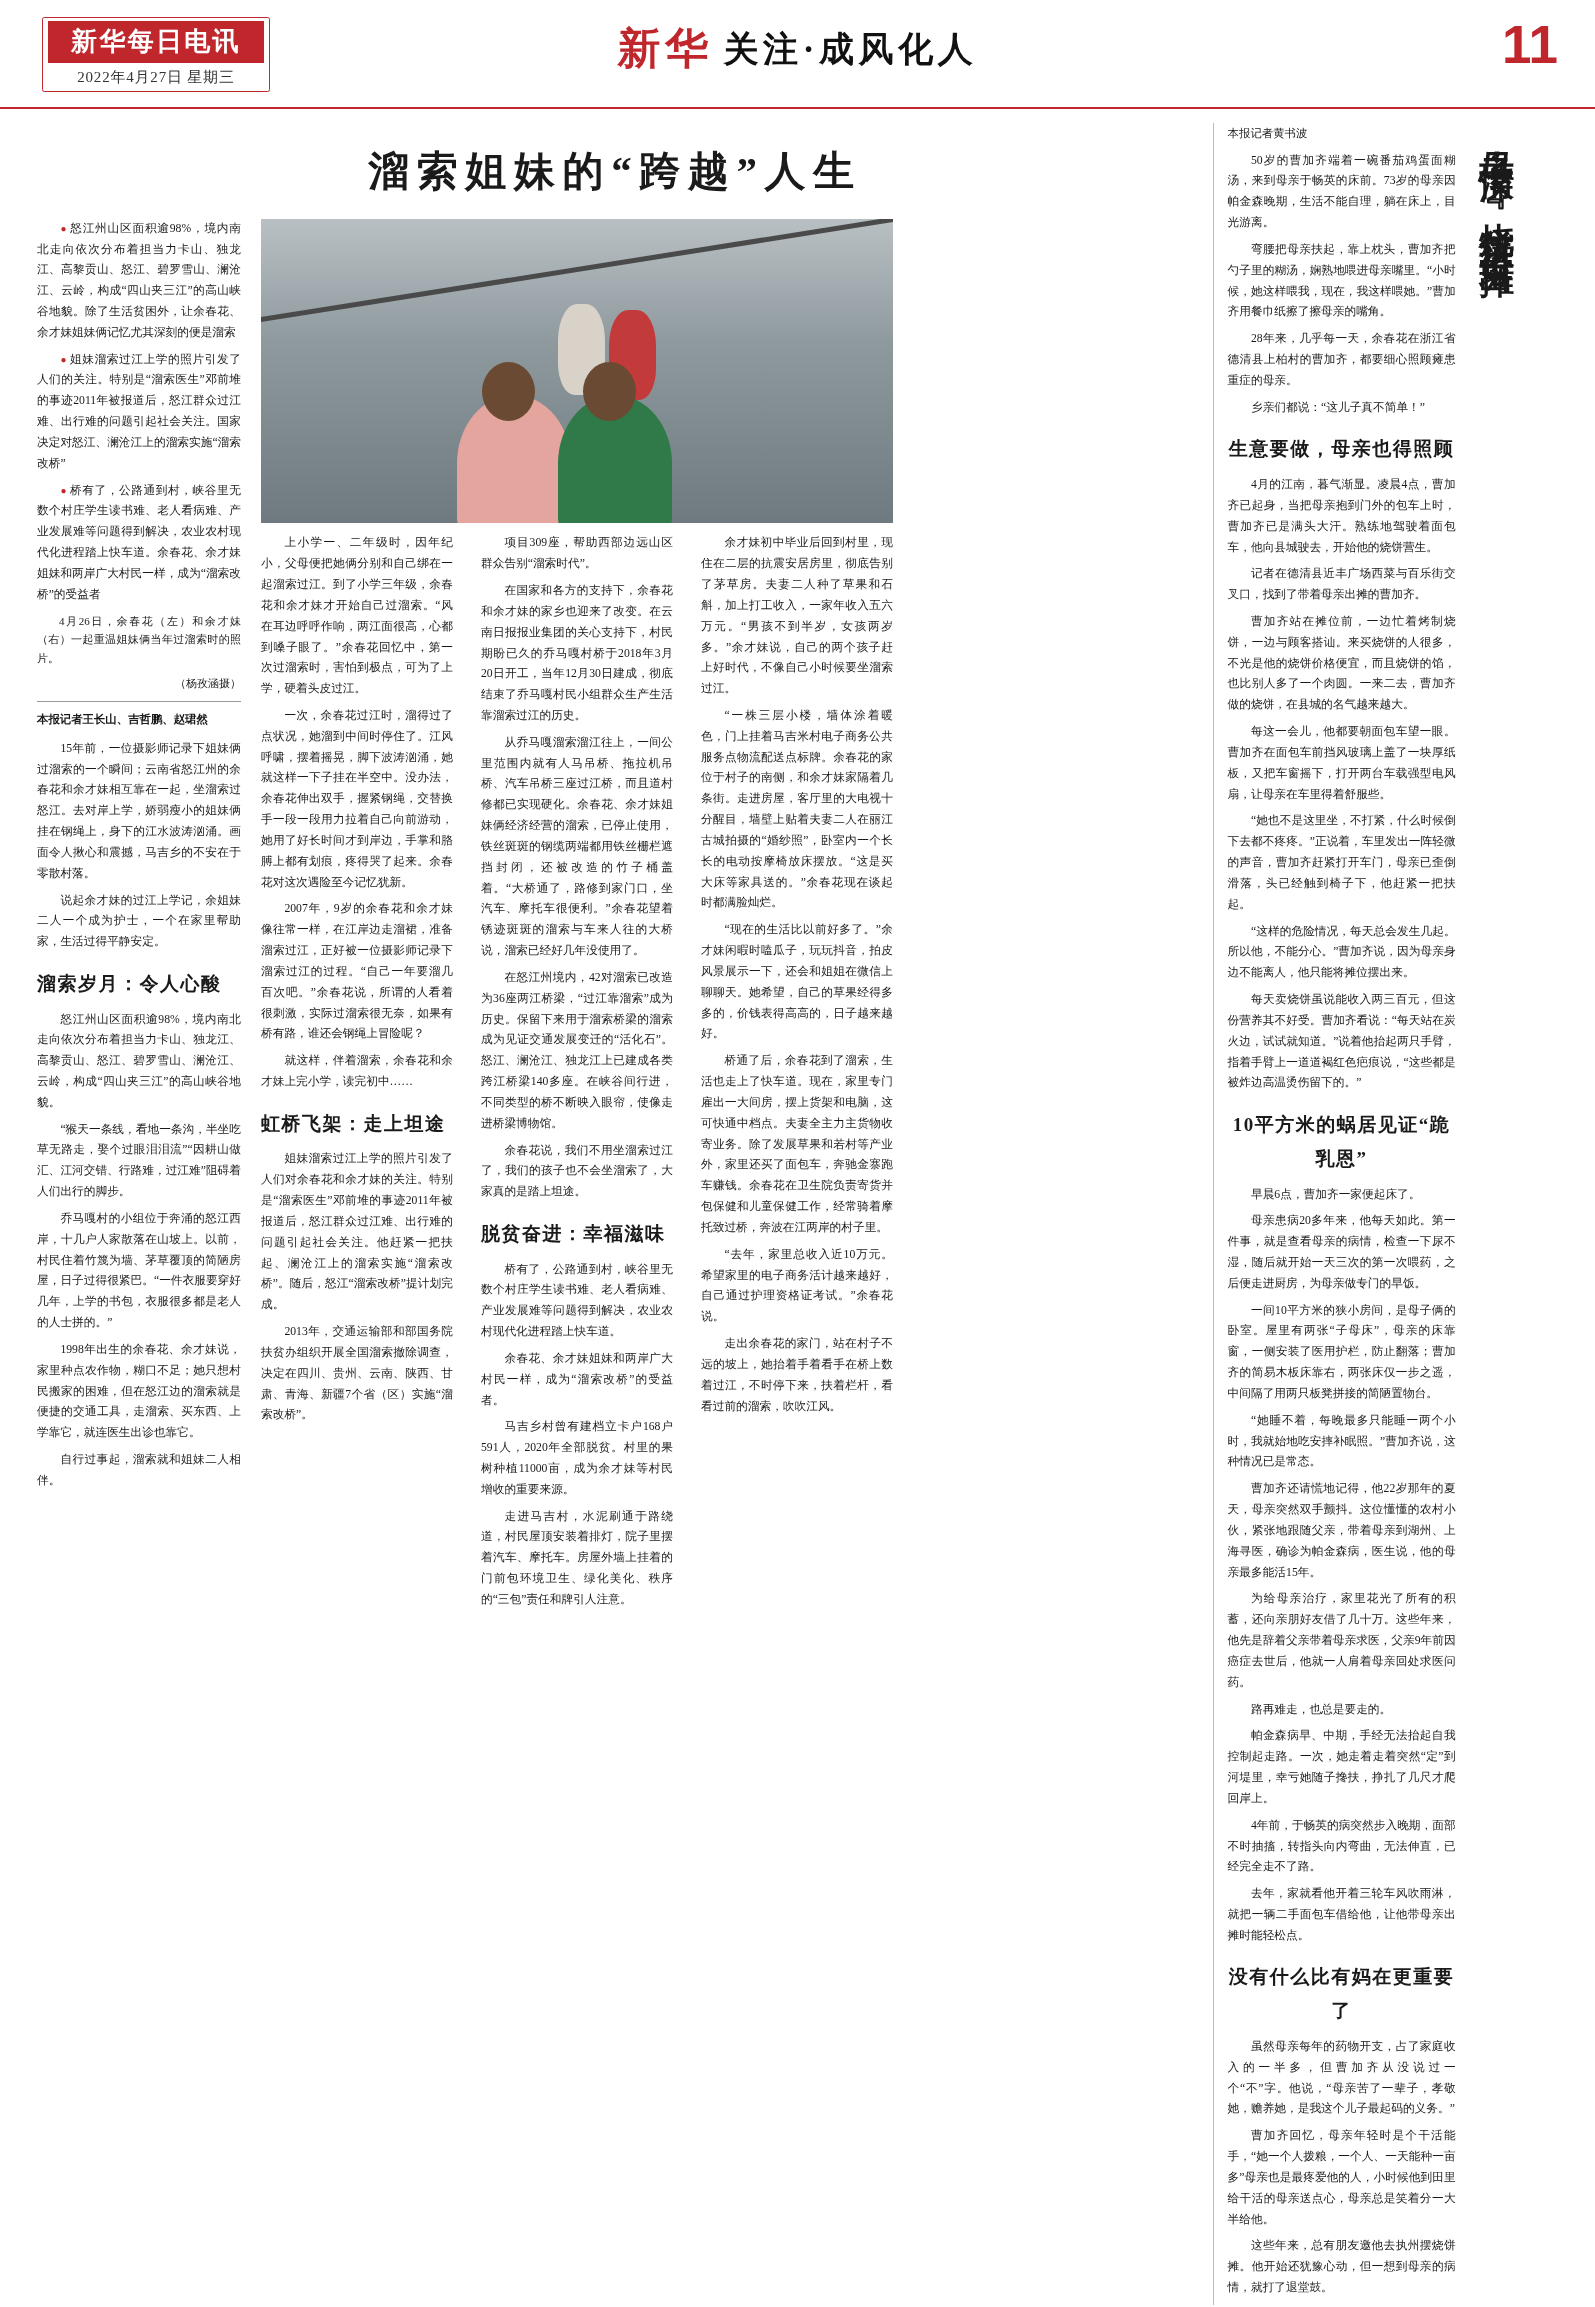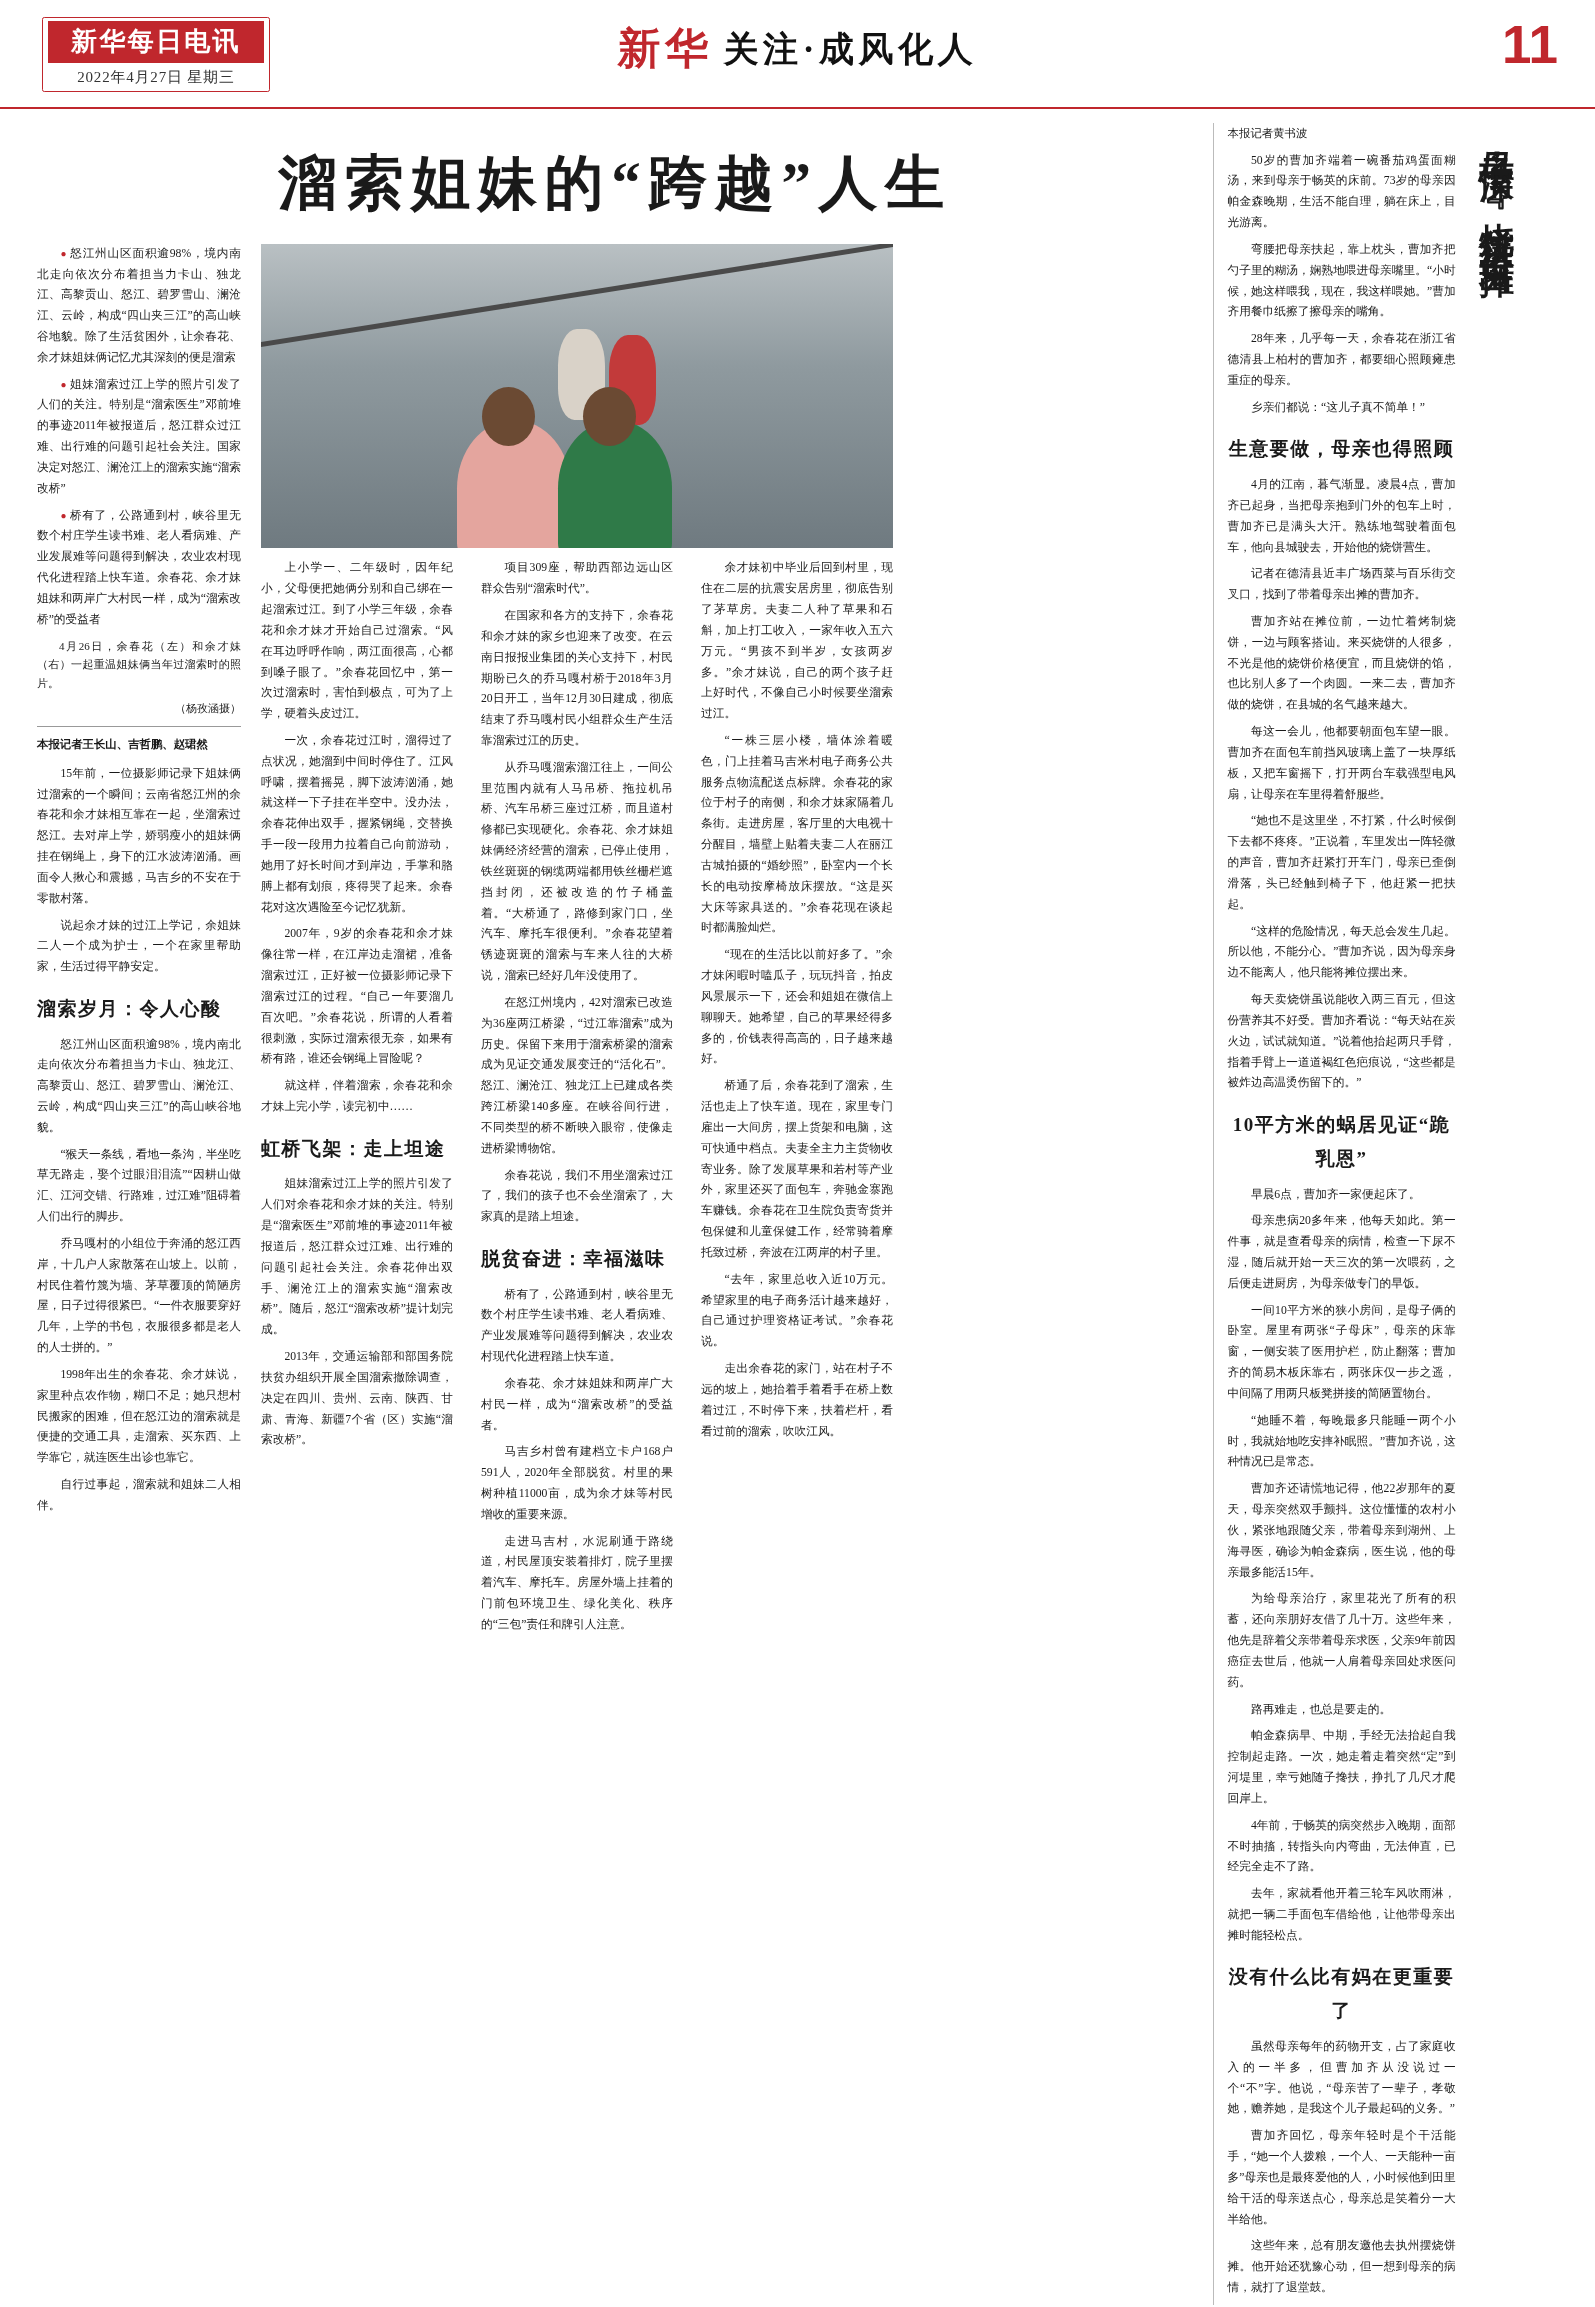--- a/index.html
+++ b/index.html
@@ -13,21 +13,21 @@
   .mh-logo-title{background:#c0272d;color:#fff;font-family:"Liberation Serif",serif;font-weight:bold;font-size:26px;letter-spacing:2.3px;text-align:center;padding:3px 0 4.6px 0;}
   .mh-date{text-align:center;font-size:15px;color:#333;margin-top:4.6px;letter-spacing:0.8px;}
   .mh-center{position:absolute;left:50%;top:20px;transform:translateX(-50%);display:flex;align-items:center;gap:10.7px;}
   .mh-xinhua{color:#c0272d;font-size:43px;font-weight:bold;font-family:"Liberation Serif",serif;letter-spacing:4.6px;}
   .mh-focus{font-size:35px;font-weight:bold;letter-spacing:4.6px;color:#111;}
   .mh-pageno{position:absolute;right:37px;top:13.7px;color:#c0272d;font-size:53px;font-weight:bold;font-family:"Liberation Sans",sans-serif;}
 
   
   .content{position:relative;padding:13.7px 37px 0 37px;}
 
-  .headline-main{font-size:59px;font-weight:bold;letter-spacing:7.6px;text-align:center;margin:21px 0 20px 0;font-family:"Liberation Serif",serif;}
+  .headline-main{font-size:41px;font-weight:bold;letter-spacing:7.6px;text-align:center;margin:21px 0 20px 0;font-family:"Liberation Serif",serif;}
 
   .cols{display:flex;gap:20px;}
   .col{width:204px;font-size:11.7px;line-height:1.78;text-align:justify;}
   .col p{margin:0 0 6px 0;text-indent:2em;}
   .col p.nob{text-indent:0;}
   .byline{font-size:11.4px;font-weight:bold;margin:7.6px 0 9px 0;}
   .sub-h{font-size:19px;font-weight:bold;letter-spacing:1.5px;margin:13.7px 0 9px 0;text-align:center;}
   .sub-h.l{text-align:left;}
   .bullet{text-indent:0;}
   .bullet:before{content:"●";color:#c0272d;margin-right:3px;font-size:10px;}
@@ -105,21 +105,21 @@
               <div class="ph-fig" style="left:51%;top:47%;width:53px;height:59px;background:#6b4a33;border-radius:50%;"></div>
             </div>
 
             <div style="display:flex;gap:28px;margin-top:10.7px;">
               <div class="col" style="width:204px;">
                 <p>上小学一、二年级时，因年纪小，父母便把她俩分别和自己绑在一起溜索过江。到了小学三年级，余春花和余才妹才开始自己过溜索。“风在耳边呼呼作响，两江面很高，心都到嗓子眼了。”余春花回忆中，第一次过溜索时，害怕到极点，可为了上学，硬着头皮过江。</p>
                 <p>一次，余春花过江时，溜得过了点状况，她溜到中间时停住了。江风呼啸，摆着摇晃，脚下波涛汹涌，她就这样一下子挂在半空中。没办法，余春花伸出双手，握紧钢绳，交替换手一段一段用力拉着自己向前游动，她用了好长时间才到岸边，手掌和胳膊上都有划痕，疼得哭了起来。余春花对这次遇险至今记忆犹新。</p>
                 <p>2007年，9岁的余春花和余才妹像往常一样，在江岸边走溜裙，准备溜索过江，正好被一位摄影师记录下溜索过江的过程。“自己一年要溜几百次吧。”余春花说，所谓的人看着很刺激，实际过溜索很无奈，如果有桥有路，谁还会钢绳上冒险呢？</p>
                 <p>就这样，伴着溜索，余春花和余才妹上完小学，读完初中……</p>
                 <div class="sub-h l">虹桥飞架：走上坦途</div>
-                <p>姐妹溜索过江上学的照片引发了人们对余春花和余才妹的关注。特别是“溜索医生”邓前堆的事迹2011年被报道后，怒江群众过江难、出行难的问题引起社会关注。余春花伸出双手、澜沧江上的溜索实施“溜索改桥”。随后，怒江“溜索改桥”提计划完成。</p>
+                <p>姐妹溜索过江上学的照片引发了人们对余春花和余才妹的关注。特别是“溜索医生”邓前堆的事迹2011年被报道后，怒江群众过江难、出行难的问题引起社会关注。他赶紧一把扶起、澜沧江上的溜索实施“溜索改桥”。随后，怒江“溜索改桥”提计划完成。</p>
                 <p>2013年，交通运输部和部国务院扶贫办组织开展全国溜索撤除调查，决定在四川、贵州、云南、陕西、甘肃、青海、新疆7个省（区）实施“溜索改桥”。</p>
               </div>
 
               <div class="col" style="width:204px;">
                 <p>项目309座，帮助西部边远山区群众告别“溜索时代”。</p>
                 <p>在国家和各方的支持下，余春花和余才妹的家乡也迎来了改变。在云南日报报业集团的关心支持下，村民期盼已久的乔马嘎村桥于2018年3月20日开工，当年12月30日建成，彻底结束了乔马嘎村民小组群众生产生活靠溜索过江的历史。</p>
                 <p>从乔马嘎溜索溜江往上，一间公里范围内就有人马吊桥、拖拉机吊桥、汽车吊桥三座过江桥，而且道村修都已实现硬化。余春花、余才妹姐妹俩经济经营的溜索，已停止使用，铁丝斑斑的钢缆两端都用铁丝栅栏遮挡封闭，还被改造的竹子桶盖着。“大桥通了，路修到家门口，坐汽车、摩托车很便利。”余春花望着锈迹斑斑的溜索与车来人往的大桥说，溜索已经好几年没使用了。</p>
                 <p>在怒江州境内，42对溜索已改造为36座两江桥梁，“过江靠溜索”成为历史。保留下来用于溜索桥梁的溜索成为见证交通发展变迁的“活化石”。怒江、澜沧江、独龙江上已建成各类跨江桥梁140多座。在峡谷间行进，不同类型的桥不断映入眼帘，使像走进桥梁博物馆。</p>
                 <p>余春花说，我们不用坐溜索过江了，我们的孩子也不会坐溜索了，大家真的是踏上坦途。</p>
                 <div class="sub-h l">脱贫奋进：幸福滋味</div>

